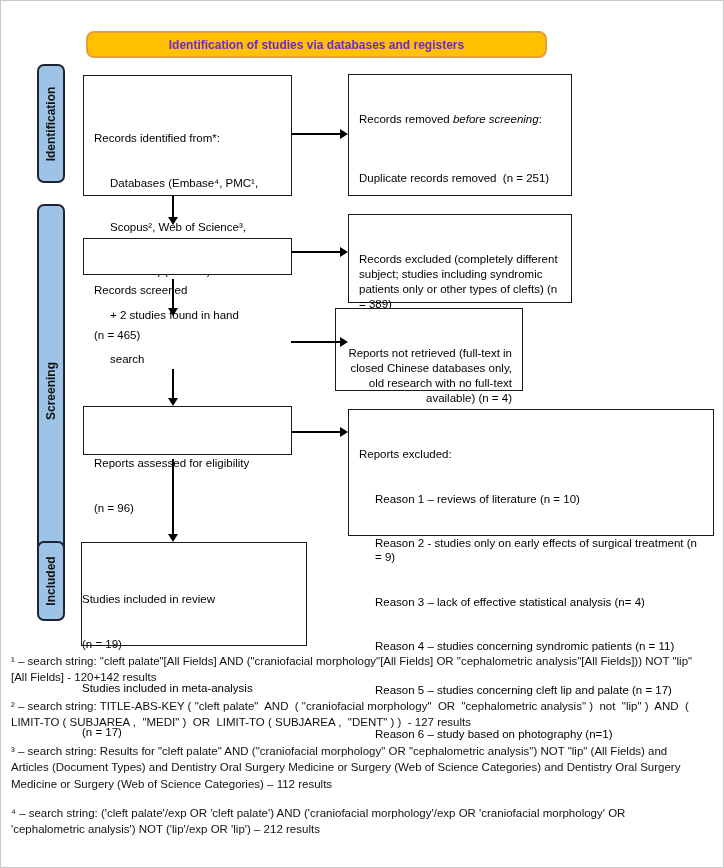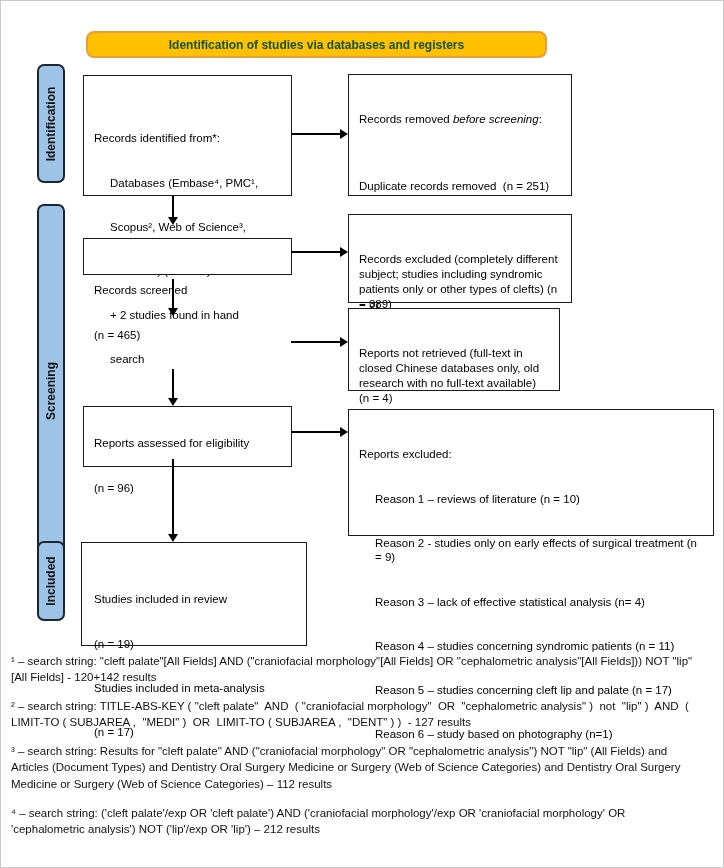--- a/index.html
+++ b/index.html
@@ -11,21 +11,21 @@
     background: #ffffff;
     border: 1px solid #c9c9c9;
     overflow: hidden;
   }
   .banner {
     position: absolute; left: 85px; top: 30px; width: 461px; height: 27px;
     background: var(--banner-fill, #FFC000);
     border: 2px solid var(--banner-border, #E2A139);
     border-radius: 8px;
     display: flex; align-items: center; justify-content: center;
-    font-size: 12px; font-weight: bold; color: #14532d;
+    font-size: 12px; font-weight: bold; color: #6d28d9;
   }
   .stage {
     position: absolute; left: 36px; width: 28px;
     background: var(--stage-fill, #9DC3E6);
     border: 2px solid var(--stage-border, #1F2433);
     border-radius: 7px;
     display: flex; align-items: center; justify-content: center;
   }
   .stage span {
     transform: rotate(-90deg);
@@ -39,28 +39,28 @@
     position: absolute;
     background: #fff;
     border: 1.5px solid #1a1a1a;
     font-size: 11.5px; line-height: 1.28;
     padding: 8px 10px;
     white-space: pre-wrap;
   }
   .b1 { left: 82px; top: 74px;  width: 209px; height: 121px; padding-top: 26px; }
   .b2 { left: 82px; top: 237px; width: 209px; height: 37px; padding-top: 15px; }
   .b3 { left: 82px; top: 315px; width: 209px; height: 53px; padding-top: 9px; }
-  .b4 { left: 82px; top: 405px; width: 209px; height: 61px; padding-top: 0; }
-  .b5 { left: 80px; top: 541px; width: 226px; height: 104px; padding-top: 20px; padding-left: 12px; }
+  .b4 { left: 82px; top: 405px; width: 209px; height: 49px; padding-top: 20px; }
+  .b5 { left: 80px; top: 541px; width: 226px; height: 104px; padding-top: 20px; padding-left: 0; }
   .r1 { left: 347px; top: 73px;  width: 224px; height: 122px; }
   .r2 { left: 347px; top: 213px; width: 224px; height: 89px; }
-  .r3 { left: 347px; top: 307px; width: 212px; height: 83px; }
+  .r3 { left: 334px; top: 307px; width: 188px; height: 83px; text-align: right; }
   .r4 { left: 347px; top: 408px; width: 366px; height: 127px; }
   .indent { padding-left: 16px; }
-  .gap-below { margin-bottom: 22px; }
+  .gap-below { margin-bottom: 14px; }
   .em { font-style: italic; }
   .vline { position: absolute; width: 2px; background: #000; left: 171px; }
   .hline { position: absolute; height: 2px; background: #000; }
   .arrow-down {
     position: absolute; left: 167px; width: 0; height: 0;
     border-left: 5px solid transparent; border-right: 5px solid transparent;
     border-top: 8px solid #000;
   }
   .arrow-right {
     position: absolute; width: 0; height: 0;

